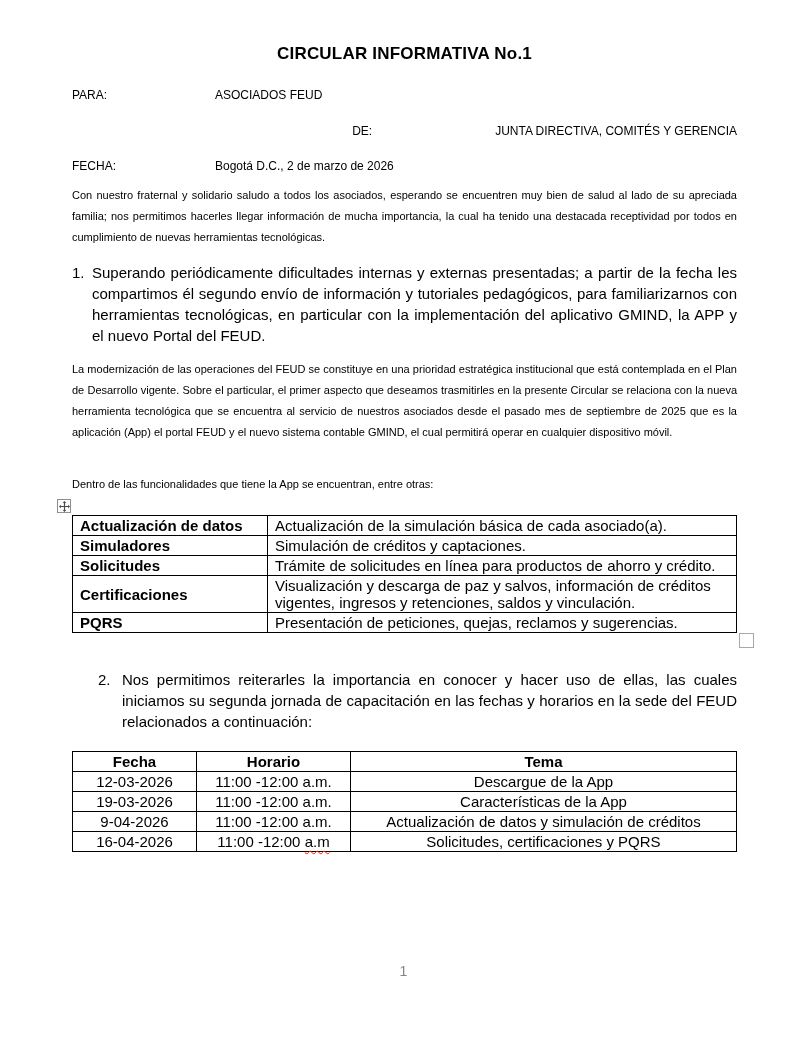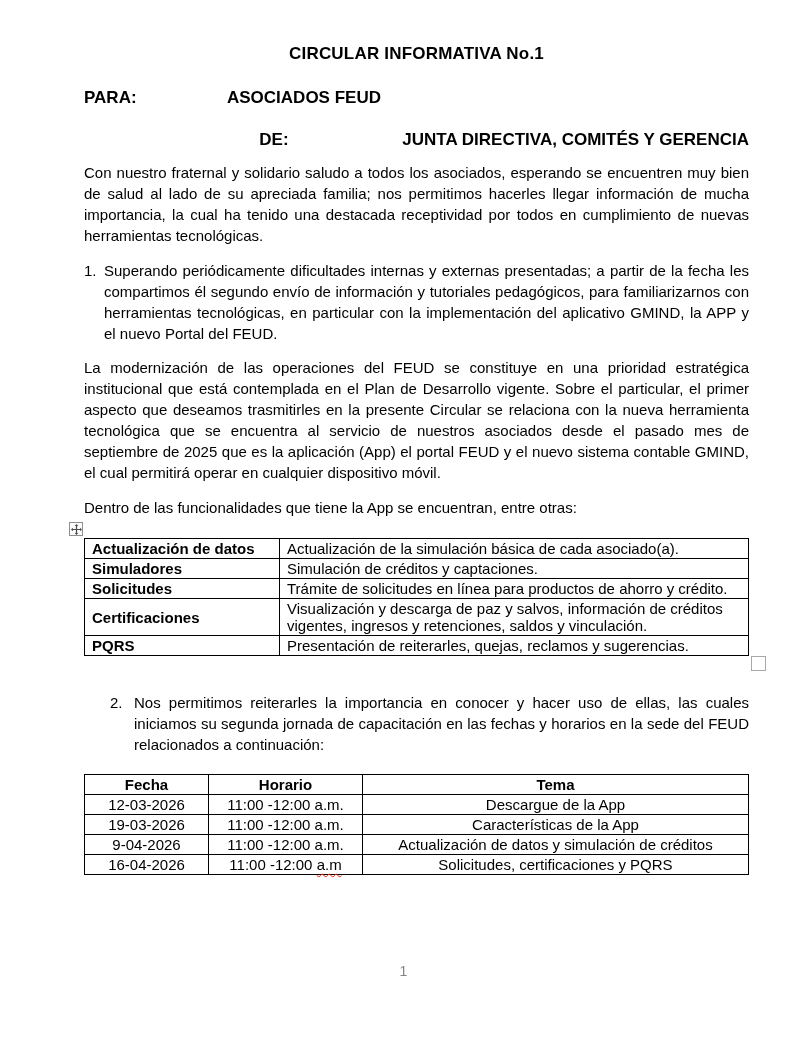--- a/index.html
+++ b/index.html
@@ -5,40 +5,40 @@
   * { margin:0; padding:0; box-sizing:border-box; }
   html,body { background:#e8e8e8; }
   .page {
     position:relative;
     width:807px; height:1046px;
     background:#ffffff;
     overflow:hidden;
     font-family:"Liberation Sans","DejaVu Sans",sans-serif;
     color:#000;
   }
-  .content { position:absolute; left:84px; top:0; width:665px; }
+  .content { position:absolute; left:72px; top:0; width:665px; }
 
   .title { margin-top:44px; font-size:17px; font-weight:700; text-align:center; letter-spacing:.2px; }
 
-  .meta-row { display:flex; font-size:17px; font-weight:700; }
+  .meta-row { display:flex; font-size:12px; font-weight:400; }
   .meta-row.m1 { margin-top:24px; }
   .meta-row.m2 { margin-top:22px;justify-content:flex-end; }
   .meta-row.m3 { margin-top:21px; }
   .meta-label { width:143px; flex:none; }
 
-  .para { font-size:15px; line-height:21px; text-align:justify; }
+  .para { font-size:11px; line-height:21px; text-align:justify; }
   .intro { margin-top:12px; }
   .list-item { display:flex; font-size:15px; line-height:21px; }
   .item1 { margin-top:14px; }
   .item1 .num { width:20px; flex:none; }
   .item2 { margin-top:36px; margin-left:26px; }
   .item2 .num { width:24px; flex:none; }
   .list-item .itext { text-align:justify; flex:1; }
   .para-modern { margin-top:13px; }
-  .para-func { margin-top:14px; }
+  .para-func { margin-top:31px; }
 
   .table1-wrap { margin-top:20px; position:relative; }
   table { width:100%; border-collapse:collapse; table-layout:fixed;padding-left:12px; }
   td, th { border:1.5px solid #000; font-size:15px; vertical-align:middle; }
 
   .features-table td { padding:1px 7px; line-height:17px; }
   .features-table .fcol1 { width:195px; font-weight:700; }
 
   .table2-wrap { margin-top:19px; }
   .schedule-table th, .schedule-table td { padding:1px 4px; line-height:17px; text-align:center; }
@@ -81,20 +81,24 @@
     <div class="title">CIRCULAR INFORMATIVA No.1</div>
 
     <div class="meta-row m1">
       <span class="meta-label">PARA:</span>
       <span class="meta-value">ASOCIADOS FEUD</span>
     </div>
     <div class="meta-row m2">
       <span class="meta-label">DE:</span>
       <span class="meta-value">JUNTA DIRECTIVA, COMITÉS Y GERENCIA</span>
     </div>
+    <div class="meta-row m3">
+      <span class="meta-label">FECHA:</span>
+      <span class="meta-value">Bogotá D.C., 2 de marzo de 2026</span>
+    </div>
 
     <p class="para intro">Con nuestro fraternal y solidario saludo a todos los asociados, esperando se encuentren muy bien de salud al lado de su apreciada familia; nos permitimos hacerles llegar información de mucha importancia, la cual ha tenido una destacada receptividad por todos en cumplimiento de nuevas herramientas tecnológicas.</p>
 
     <div class="list-item item1">
       <span class="num">1.</span>
       <span class="itext">Superando periódicamente dificultades internas y externas presentadas; a partir de la fecha les compartimos él segundo envío de información y tutoriales pedagógicos, para familiarizarnos con herramientas tecnológicas, en particular con la implementación del aplicativo GMIND, la APP y el nuevo Portal del FEUD.</span>
     </div>
 
     <p class="para para-modern">La modernización de las operaciones del FEUD se constituye en una prioridad estratégica institucional que está contemplada en el Plan de Desarrollo vigente. Sobre el particular, el primer aspecto que deseamos trasmitirles en la presente Circular se relaciona con la nueva herramienta tecnológica que se encuentra al servicio de nuestros asociados desde el pasado mes de septiembre de 2025 que es la aplicación (App) el portal FEUD y el nuevo sistema contable GMIND, el cual permitirá operar en cualquier dispositivo móvil.</p>
 
@@ -120,21 +124,21 @@
           <tr>
             <td class="fcol1">Solicitudes</td>
             <td>Trámite de solicitudes en línea para productos de ahorro y crédito.</td>
           </tr>
           <tr>
             <td class="fcol1">Certificaciones</td>
             <td>Visualización y descarga de paz y salvos, información de créditos vigentes, ingresos y retenciones, saldos y vinculación.</td>
           </tr>
           <tr>
             <td class="fcol1">PQRS</td>
-            <td>Presentación de reiterarles, quejas, reclamos y sugerencias.</td>
+            <td>Presentación de peticiones, quejas, reclamos y sugerencias.</td>
           </tr>
         </tbody>
       </table>
 
       <div class="table-resize-handle"></div>
     </div>
 
     <div class="list-item item2">
       <span class="num">2.</span>
       <span class="itext">Nos permitimos reiterarles la importancia en conocer y hacer uso de ellas, las cuales iniciamos su segunda jornada de capacitación en las fechas y horarios en la sede del FEUD relacionados a continuación:</span>

